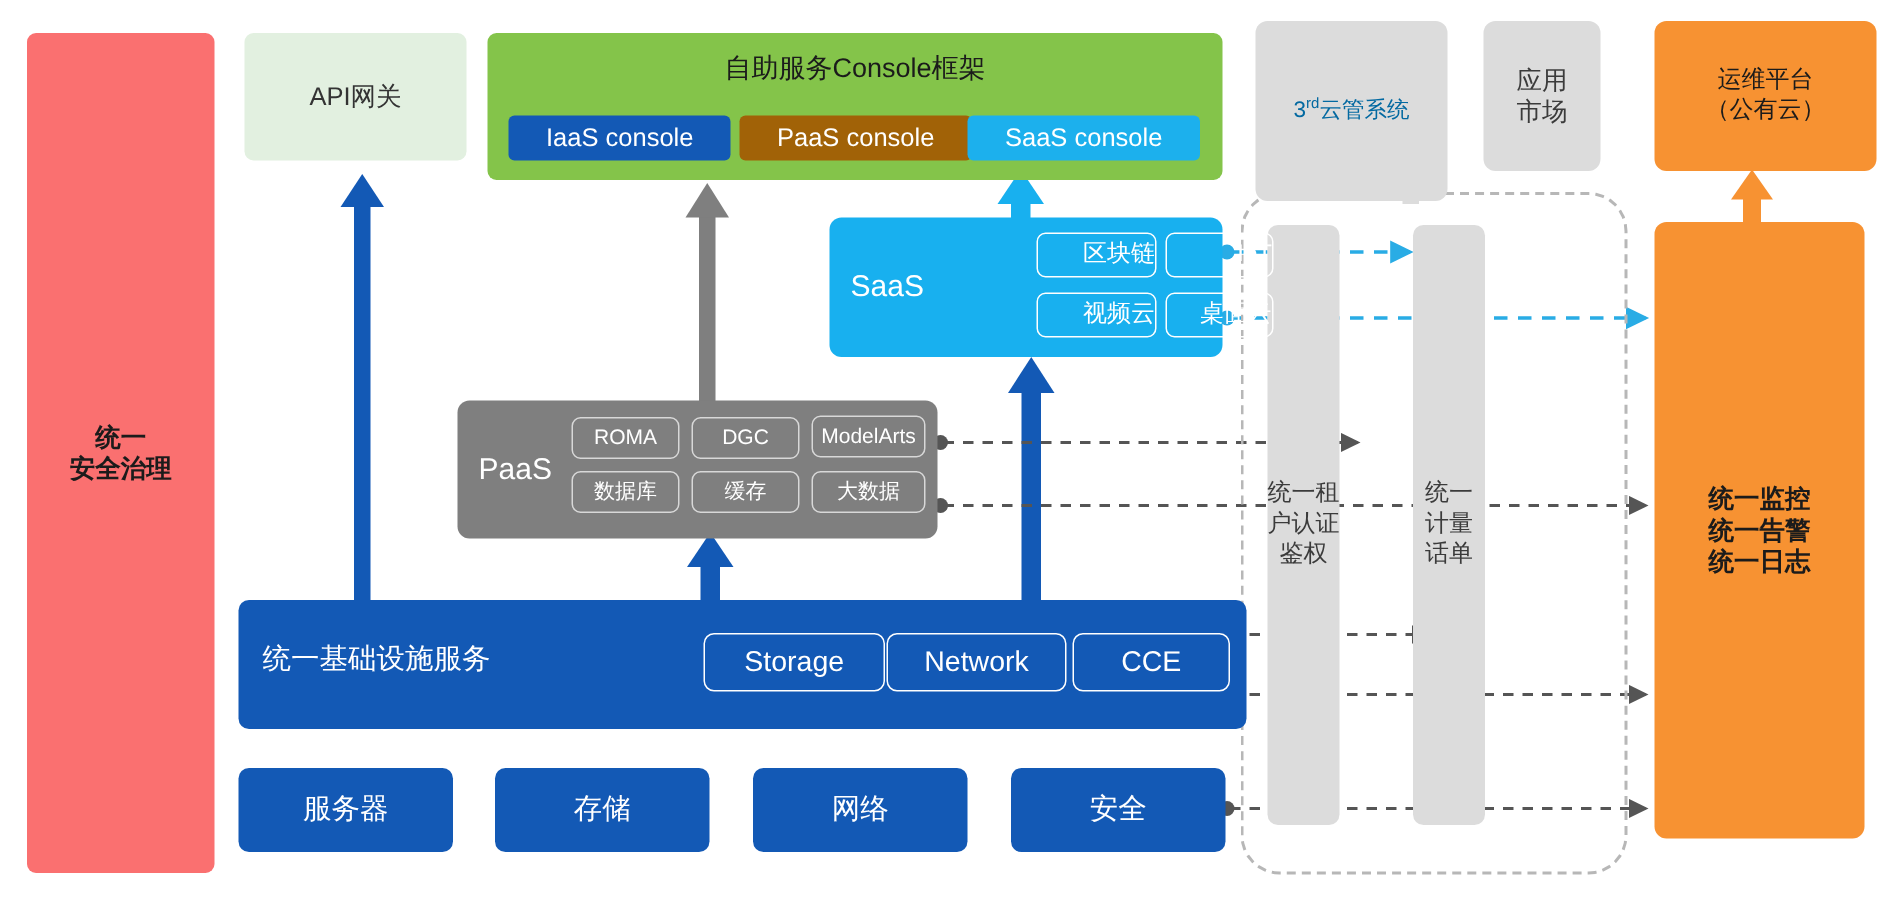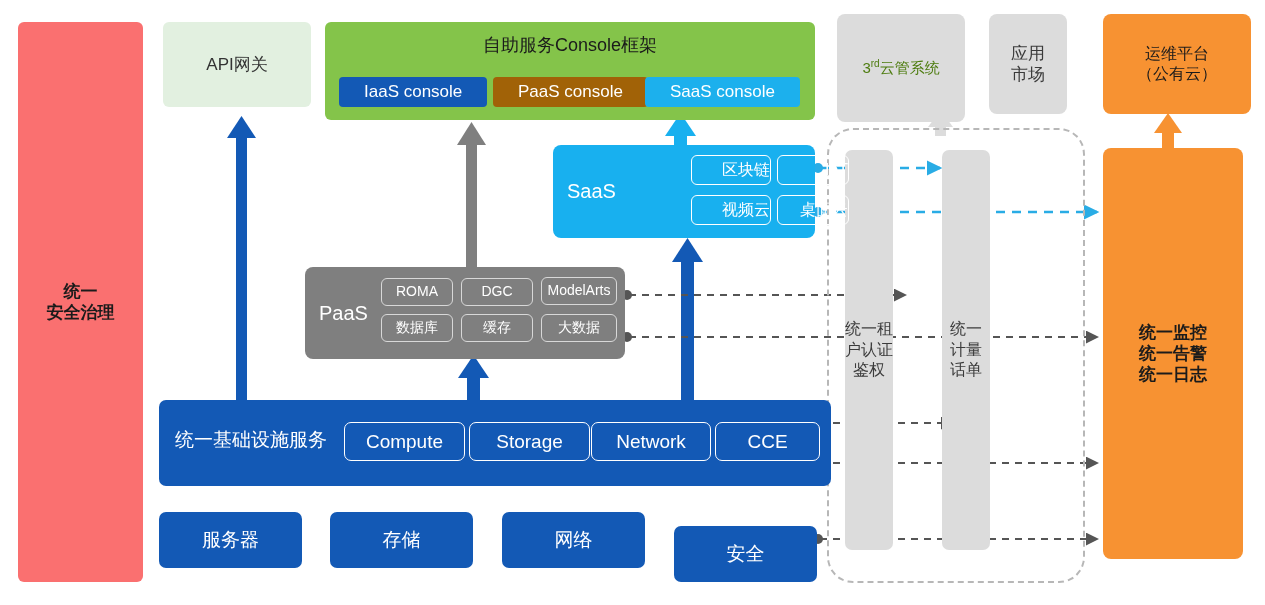--- a/index.html
+++ b/index.html
@@ -71,23 +71,23 @@
     color: #ffffff;
     font-size: 17px;
     padding: 0 25px;
   }
   #chip-iaas { left: 14px;  background: #1359b5; }
   #chip-paas { left: 168px; background: #a16207; }
   #chip-saas { left: 320px; background: #1cb0ed; }
 
   
   #third-cloud {
-    left: 837px; top: 14px; width: 128px; height: 108px;
+    left: 837px; top: 14px; width: 128px; height: 120px;
     background: #dcdcdc; border-radius: 8px;
-    color: #4d7c0f; font-size: 15px;
+    color: #0369a1; font-size: 15px;
   }
   #app-market {
     left: 989px; top: 14px; width: 78px; height: 100px;
     background: #dcdcdc; border-radius: 8px;
     color: #3b3b3b; font-size: 17px;
   }
   #third-cloud sup { font-size: 10px; vertical-align: super; }
 
   
   #ops-head {
@@ -192,21 +192,21 @@
 
   
   .hw-box {
     top: 512px; height: 56px;
     background: #1359b5; border-radius: 7px;
     color: #ffffff; font-size: 19px;
   }
   #hw-server  { left: 159px; width: 143px; }
   #hw-storage { left: 330px; width: 143px; }
   #hw-network { left: 502px; width: 143px; }
-  #hw-sec     { left: 674px; width: 143px; margin-top: 14px; }
+  #hw-sec     { left: 674px; width: 143px; }
 
   
   #arrows { position: absolute; left: 0; top: 0; width: 1265px; height: 605px; }
 </style>
 </head>
 <body>
 
 <div id="stage">
 
   <svg id="arrows" viewBox="0 0 1265 605">
@@ -378,23 +378,20 @@
     <div class="paas-chip" id="pc-cache">
       <span>缓存</span>
     </div>
     <div class="paas-chip" id="pc-bigdata">
       <span>大数据</span>
     </div>
   </div>
 
   <div class="box" id="iaas-bar">
     <div id="iaas-label">统一基础设施服务</div>
-    <div class="iaas-chip" id="ic-compute">
-      <span>Compute</span>
-    </div>
     <div class="iaas-chip" id="ic-storage">
       <span>Storage</span>
     </div>
     <div class="iaas-chip" id="ic-network">
       <span>Network</span>
     </div>
     <div class="iaas-chip" id="ic-cce">
       <span>CCE</span>
     </div>
   </div>

